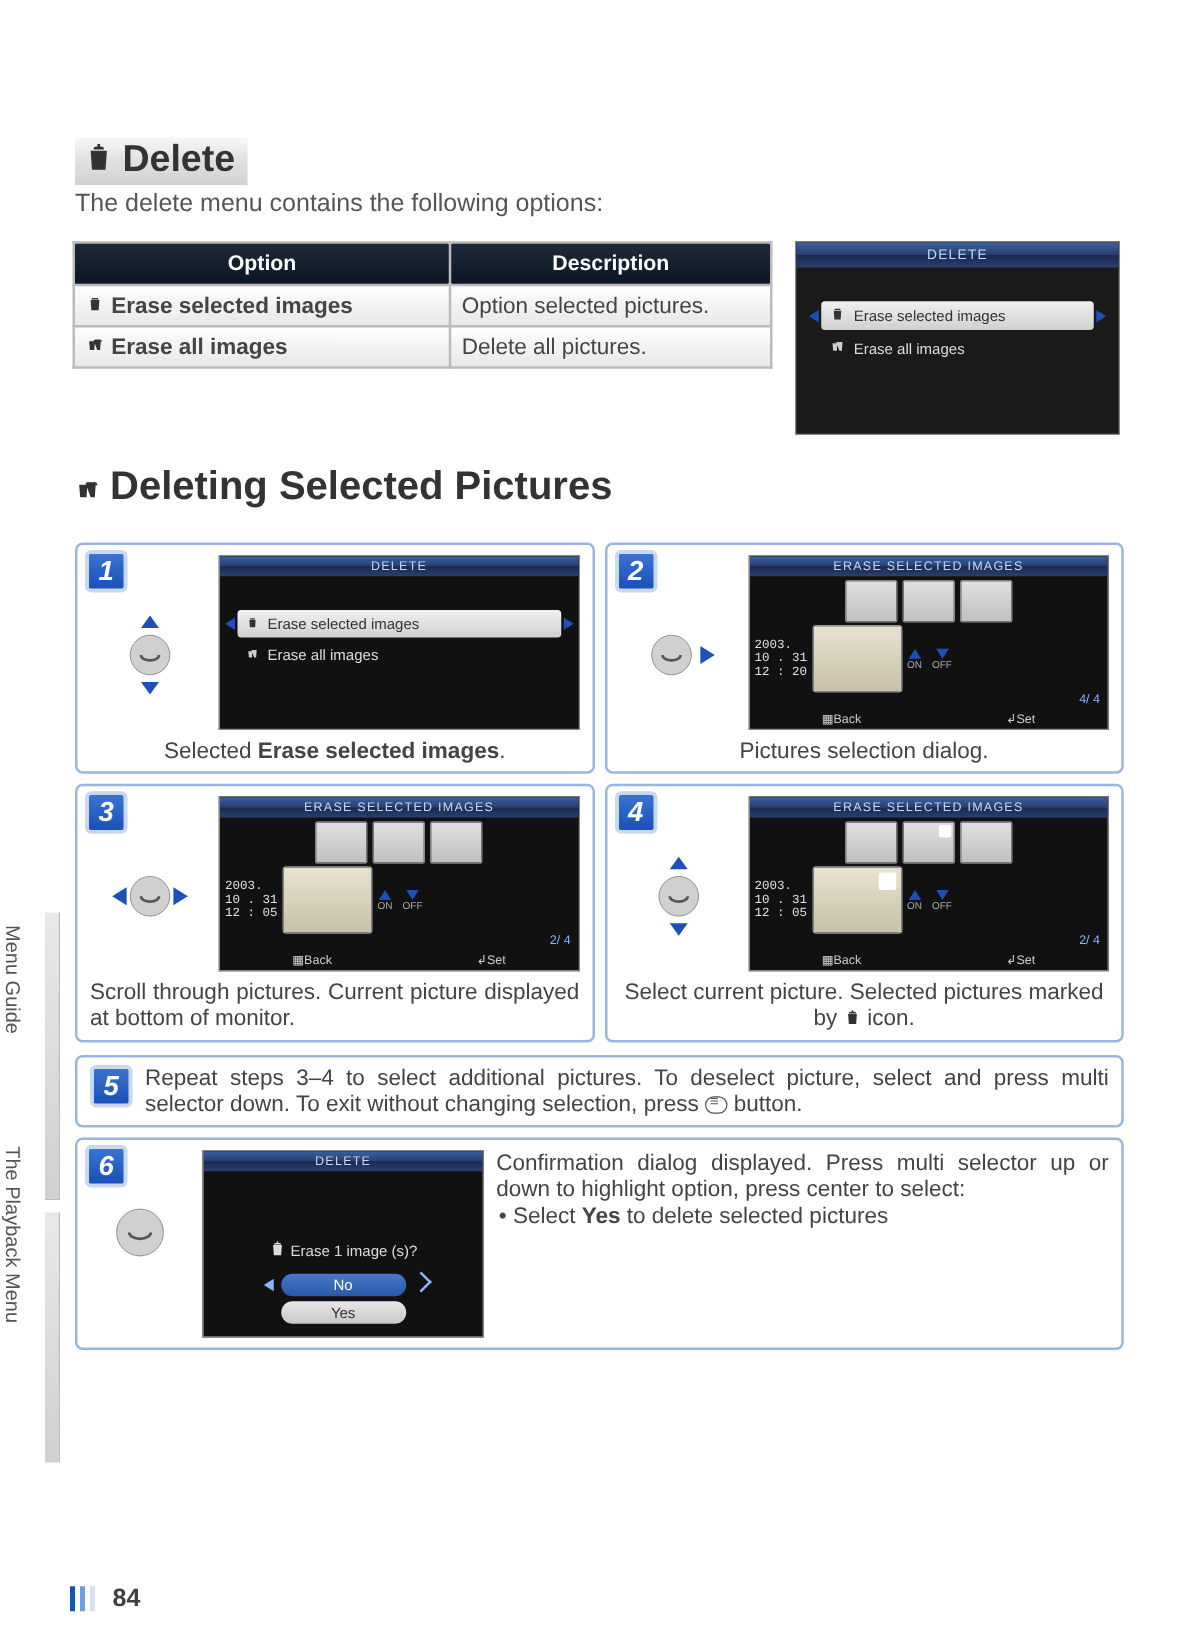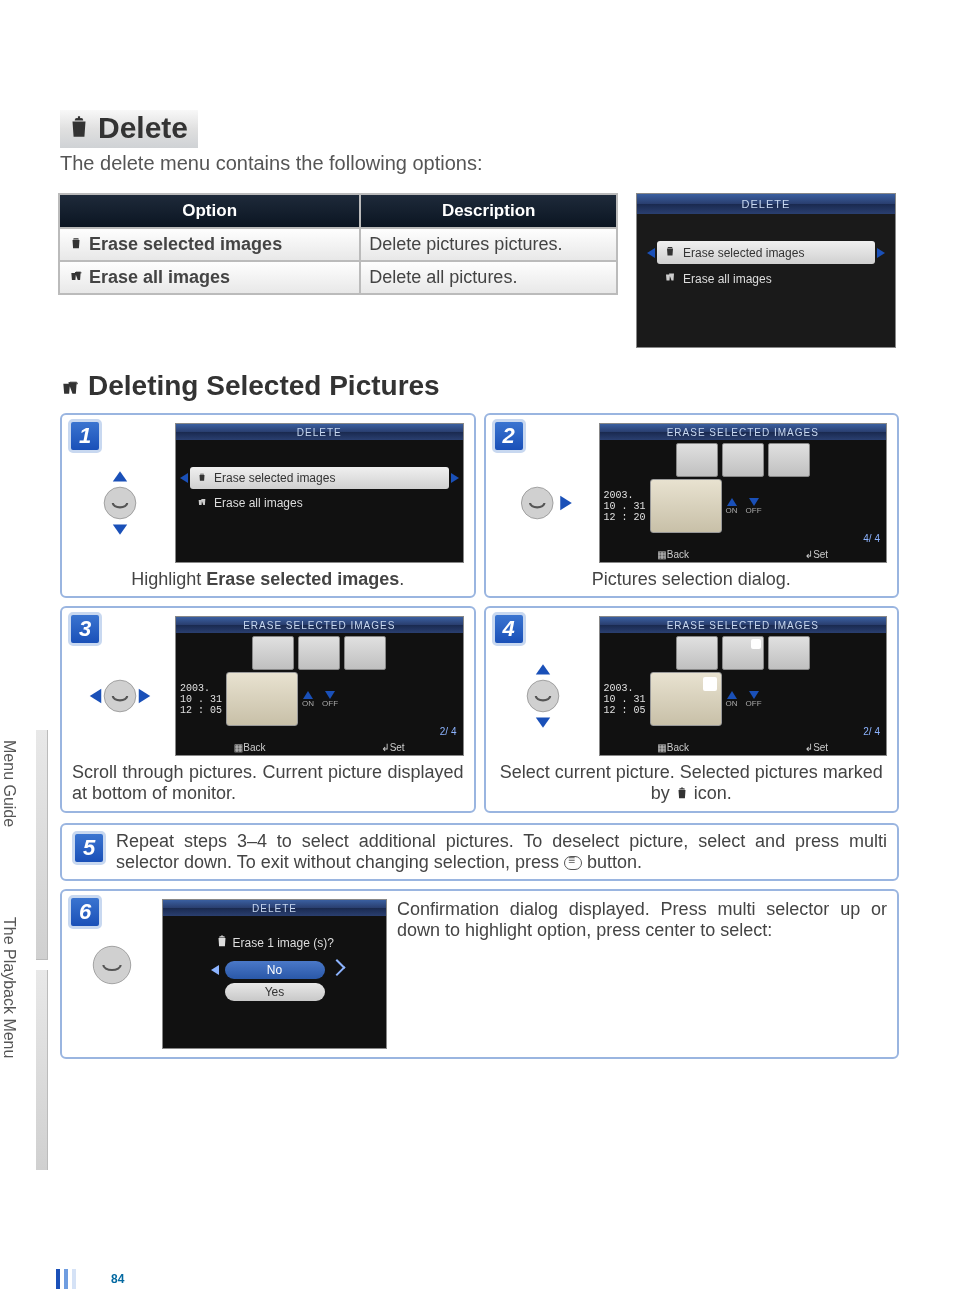--- a/index.html
+++ b/index.html
@@ -44,24 +44,23 @@
     background: linear-gradient(#e8e8e8, #d0d0d0);
     border-right: 1px solid #bbb;
   }
   .page-num-bar {
     position: absolute;
     left: 56px;
     bottom: 24px;
     height: 22px;
     display: flex;
     align-items: center;
-    font-size: 12px;
+    font-size: 20px;
     font-weight: bold;
-    color: #0369a1;
-    gap: 21px;
+    color: #404040;
   }
   .page-num-bar .ticks {
     width: 26px;
     height: 20px;
     background: linear-gradient(90deg, #1a50b8 0 4px, transparent 4px 8px, #6f9de0 8px 12px, transparent 12px 16px, #d5e2f6 16px 20px, transparent 20px);
     margin-right: 8px;
   }
   h1 {
     display: inline-block;
     font-size: 30px;
@@ -162,24 +161,24 @@
     left: -10px;
     border-right: 8px solid #1a50b8;
     transform: translateY(-50%);
   }
   .menu-item.selected::after {
     right: -10px;
     border-left: 8px solid #1a50b8;
     transform: translateY(-50%);
   }
   h2.section {
-    font-size: 28px;
+    font-size: 32px;
     font-weight: bold;
     color: #333;
-    margin: 22px 0 8px 20px;
+    margin: 22px 0 24px 20px;
   }
   .section-icon {
     display: inline-block;
     vertical-align: -3px;
     margin-right: 8px;
   }
   .steps-grid {
     display: grid;
     grid-template-columns: 1fr 1fr;
     gap: 8px;
@@ -351,20 +350,21 @@
   }
   .trash-tiny {
     display: inline-block;
     vertical-align: -1px;
   }
   .confirm-box {
     padding-top: 18px;
     text-align: center;
     color: #ddd;
     font-size: 12px;
+    margin-top: 37px;
   }
   .pill {
     width: 100px;
     margin: 4px auto;
     padding: 2px 0;
     border-radius: 10px;
     font-size: 12px;
     text-align: center;
     background: linear-gradient(#e8e8e8, #c8c8c8);
     color: #333;
@@ -452,21 +452,21 @@
       <th style="width:54%">Option</th>
       <th>Description</th>
     </tr>
     <tr>
       <td class="option-cell">
         <span class="mini-icon"><svg width="16" height="14" viewBox="0 0 24 24">
                 <path fill="#333" d="M6 7h12l-1 14H7L6 7zm2-3h8l1 2H7z"></path>
               </svg></span>
         <span>Erase selected images</span>
       </td>
-      <td>Delete pictures pictures.</td>
+      <td>Option selected pictures.</td>
     </tr>
     <tr>
       <td class="option-cell">
         <span class="mini-icon"><svg width="16" height="14" viewBox="0 0 24 24">
                 <path fill="#333" d="M4 7h8l-1 12H5zM10 5h10l-1 14h-4"></path>
                 <path fill="none" stroke="#333" d="M12 5h8l1 2h-10z"></path>
               </svg></span>
         <span>Erase all images</span>
       </td>
       <td>Delete all pictures.</td>
@@ -529,21 +529,21 @@
           <div class="menu-item">
             <span><svg width="12" height="10" viewBox="0 0 24 24">
                   <path fill="#ccc" d="M4 7h8l-1 12H5zM10 5h10l-1 14h-4"></path>
                 </svg></span>
             <span>Erase all images</span>
           </div>
         </div>
       </div>
     </div>
     <div class="step-caption" style="text-align:center">
-      <span>Highlight </span><strong>Erase selected images</strong><span>.</span>
+      <span>Selected </span><strong>Erase selected images</strong><span>.</span>
     </div>
   </div>
 
   <div class="step-box">
     <div class="step-num">2</div>
     <div class="step-content">
       <div class="controller">
         <svg class="ctrl-svg" viewBox="0 0 100 100">
             <circle cx="42" cy="50" r="22" fill="#d0d0d0" stroke="#888"></circle>
             <path d="M32 50 a10 6 0 0 0 20 0" fill="none" stroke="#555" stroke-width="3"></path>
@@ -694,20 +694,21 @@
                 <path fill="#ddd" d="M6 7h12l-1 14H7zM8 4h8l1 2H7zM11 2h2v2h-2z"></path>
               </svg></span>
           <span>Erase 1 image (s)?</span>
         </div>
         <div class="pill sel">No</div>
         <div class="pill">Yes</div>
       </div>
     </div>
     <div class="step6-text">
       <div>Confirmation dialog displayed.  Press multi selector up or down to highlight option, press center to select:</div>
+      <div class="bullet"><span>• Select </span><strong>Yes</strong><span> to delete selected pictures</span></div>
     </div>
   </div>
 
 </div>
 
 <div class="page-num-bar">
   <span class="ticks"></span>
     <span>84</span>
 </div>
 

